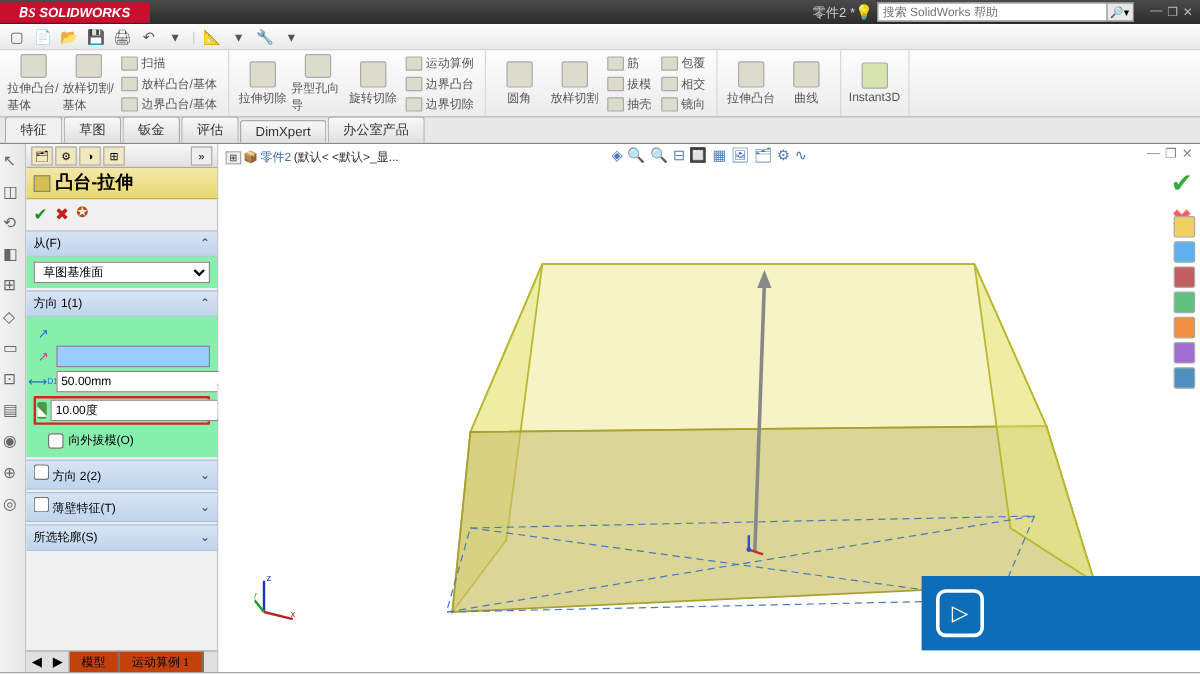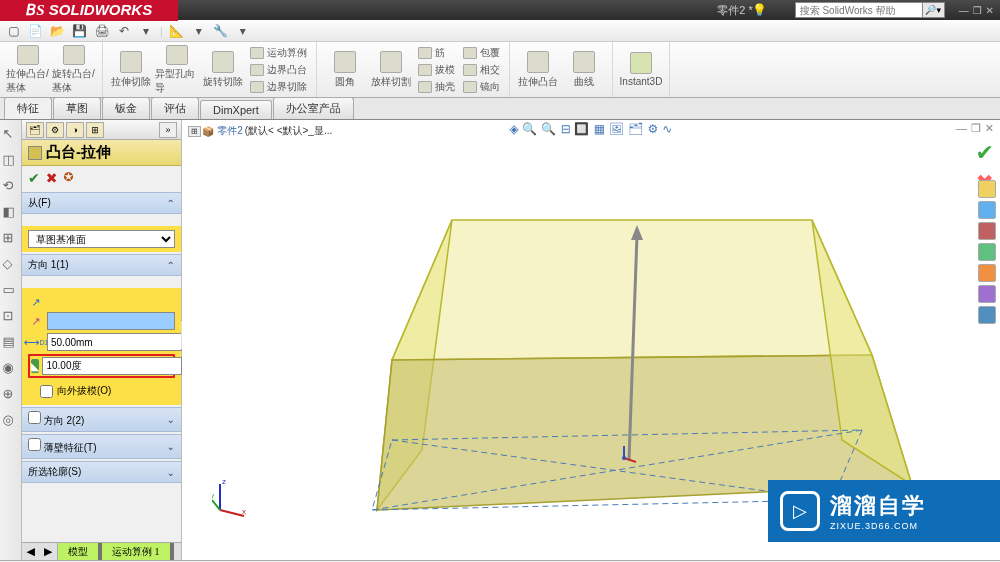--- a/index.html
+++ b/index.html
@@ -1,23 +1,23 @@
 <!DOCTYPE html>
 <html><head>
 <meta charset="utf-8">
 <style>
 * { margin: 0; padding: 0; box-sizing: border-box; font-family: "Microsoft YaHei", Arial, sans-serif; }
 body { width: 1000px; height: 562px; background: #f0f0f0; overflow: hidden; position: relative; font-size: 11px; }
 
 
 .titlebar { height: 20px; background: linear-gradient(#4a4a4a, #2b2b2b); color: #fff; display: flex; align-items: center; }
-.logo { background: #c8102e; color: #fff; font-weight: bold; font-style: italic; padding: 2px 26px; font-size: 15px; }
+.logo { background: #c8102e; color: #fff; font-weight: bold; font-style: italic; padding: 2px 16px; font-size: 11px; }
 .docname { flex: 1; text-align: right; color: #ccc; font-size: 11px; }
 .search-box { display: flex; align-items: center; margin-right: 8px; }
-.search-input { width: 128px; height: 16px; font-size: 10px; padding: 0 4px; border: 1px solid #888; background: #fff; margin-left: 24px; }
+.search-input { width: 192px; height: 16px; font-size: 10px; padding: 0 4px; border: 1px solid #888; background: #fff; }
 .search-btn { width: 22px; height: 16px; background: #e8e8e8; border: 1px solid #888; border-left: none; font-size: 9px; }
 .win-controls { display: flex; gap: 4px; padding: 0 6px; color: #bbb; }
 .win-controls span { cursor: pointer; font-size: 10px; }
 
 
 .quickbar { height: 22px; background: linear-gradient(#fdfdfd,#e8e8e8); border-bottom: 1px solid #ccc; display: flex; align-items: center; padding: 0 6px; gap: 6px; }
 .qicon { width: 16px; height: 16px; display: flex; align-items: center; justify-content: center; font-size: 12px; color: #555; }
 
 
 .ribbon { height: 56px; background: linear-gradient(#fdfdfd,#ececec); border-bottom: 1px solid #aaa; display: flex; align-items: stretch; }
@@ -46,32 +46,32 @@
 .feat-icon { width: 14px; height: 14px; background: #d4c050; border: 1px solid #888; }
 .feat-title { font-size: 15px; font-weight: bold; }
 .ok-row { display: flex; gap: 6px; padding: 4px 6px; }
 .ok-row .ok { color: #2a8a2a; font-size: 14px; }
 .ok-row .cancel { color: #c02020; font-size: 14px; }
 .ok-row .pin { color: #b05010; font-size: 12px; }
 
 .pm-section { margin-top: 2px; }
 .pm-sect-head { background: linear-gradient(#d8e4f4,#c0d4ec); border-top: 1px solid #a8bcd8; border-bottom: 1px solid #a8bcd8; padding: 3px 6px; font-size: 10px; display: flex; align-items: center; justify-content: space-between; }
 .pm-sect-head .chev { font-size: 10px; color: #446; }
-.pm-sect-body { padding: 4px 6px; background: #fde047; margin-top: 12px; }
+.pm-sect-body { padding: 4px 6px; background: #86efac; }
 .pm-combo { width: 100%; font-size: 10px; height: 18px; border: 1px solid #888; background: #fff; padding: 0 3px; }
 .pm-row { display: flex; align-items: center; gap: 3px; margin: 3px 0; }
 .pm-row .ico { width: 16px; height: 14px; display: flex; align-items: center; justify-content: center; font-size: 11px; }
 .pm-input { flex: 1; height: 18px; font-size: 10px; border: 1px solid #888; padding: 0 3px; background: #fff; }
 .pm-spin { width: 14px; display: flex; flex-direction: column; }
 .pm-spin span { height: 8px; font-size: 6px; line-height: 6px; text-align: center; background: #e8e8e8; border: 1px solid #888; }
 .hl-red { border: 2px solid #e02020 !important; }
 .blue-sel { background: #99ccff; height: 18px; border: 1px solid #888; flex: 1; }
 .chk-row { display: flex; align-items: center; gap: 4px; font-size: 10px; padding: 3px 12px; }
 .bottom-tabs { position: absolute; bottom: 0; left: 0; right: 0; height: 18px; background: #e0e0e0; display: flex; border-top: 1px solid #aaa; }
-.bt-tab { padding: 2px 10px; font-size: 10px; border-right: 4px solid #737373; background: #bef264; font-family: Liberation Serif, serif; }
+.bt-tab { padding: 2px 10px; font-size: 10px; border-right: 2px solid #737373; background: #c2410c; font-family: Liberation Serif, serif; }
 
 
 .gfx { flex: 1; background: #fff; position: relative; overflow: hidden; }
 .viewbar { position: absolute; top: 2px; left: 50%; transform: translateX(-50%); display: flex; gap: 4px; }
 .viewbar span { font-size: 12px; color: #4a7ab8; }
 .mdi-ctrl { position: absolute; top: 2px; right: 6px; display: flex; gap: 4px; color: #888; font-size: 11px; }
 .crumb { position: absolute; top: 4px; left: 6px; font-size: 10px; color: #333; display: flex; align-items: center; gap: 2px; }
 .crumb .plus { background: #eee; border: 1px solid #aaa; padding: 0 2px; font-size: 8px; }
 .crumb .parti { color: #3a6aa8; text-align: center; }
 
@@ -131,22 +131,36 @@
 </div>
 
 <div class="ribbon">
   <div class="ribbon-group">
     <div class="rbtn-big">
         <div class="ico"></div>
         <span>拉伸凸台/基体</span>
       </div>
     <div class="rbtn-big">
         <div class="ico"></div>
-        <span>旋转凸台/基体</span>
-      </div>
+        <span>放样切割/基体</span>
+      </div>
+    <div class="stack">
+      <div class="rbtn-sm">
+          <div class="ico"></div>
+          <span>扫描</span>
+        </div>
+      <div class="rbtn-sm">
+          <div class="ico"></div>
+          <span>放样凸台/基体</span>
+        </div>
+      <div class="rbtn-sm">
+          <div class="ico"></div>
+          <span>边界凸台/基体</span>
+        </div>
+    </div>
   </div>
   <div class="ribbon-group">
     <div class="rbtn-big">
         <div class="ico"></div>
         <span>拉伸切除</span>
       </div>
     <div class="rbtn-big">
         <div class="ico"></div>
         <span>异型孔向导</span>
       </div>
@@ -417,24 +431,20 @@
       <line x1="8" y1="32" x2="8" y2="6" stroke="#2030c0" stroke-width="2"></line>
       <line x1="8" y1="32" x2="32" y2="38" stroke="#c02020" stroke-width="2"></line>
       <line x1="8" y1="32" x2="0" y2="22" stroke="#20a020" stroke-width="2"></line>
       <text x="10" y="6" font-size="8" fill="#2030c0">z</text>
       <text x="30" y="36" font-size="8" fill="#c02020">x</text>
       <text x="-2" y="20" font-size="8" fill="#20a020">y</text>
     </svg>
 
     <div class="watermark">
       <div class="wm-icon">▷</div>
-      <div class="wm-txt">
-        <span class="big">溜溜自学</span>
-        <span class="small">ZIXUE.3D66.COM</span>
-      </div>
     </div>
   </div>
 </div>
 
 <div class="statusbar">
   
   
 </div>
 
 </body></html>

